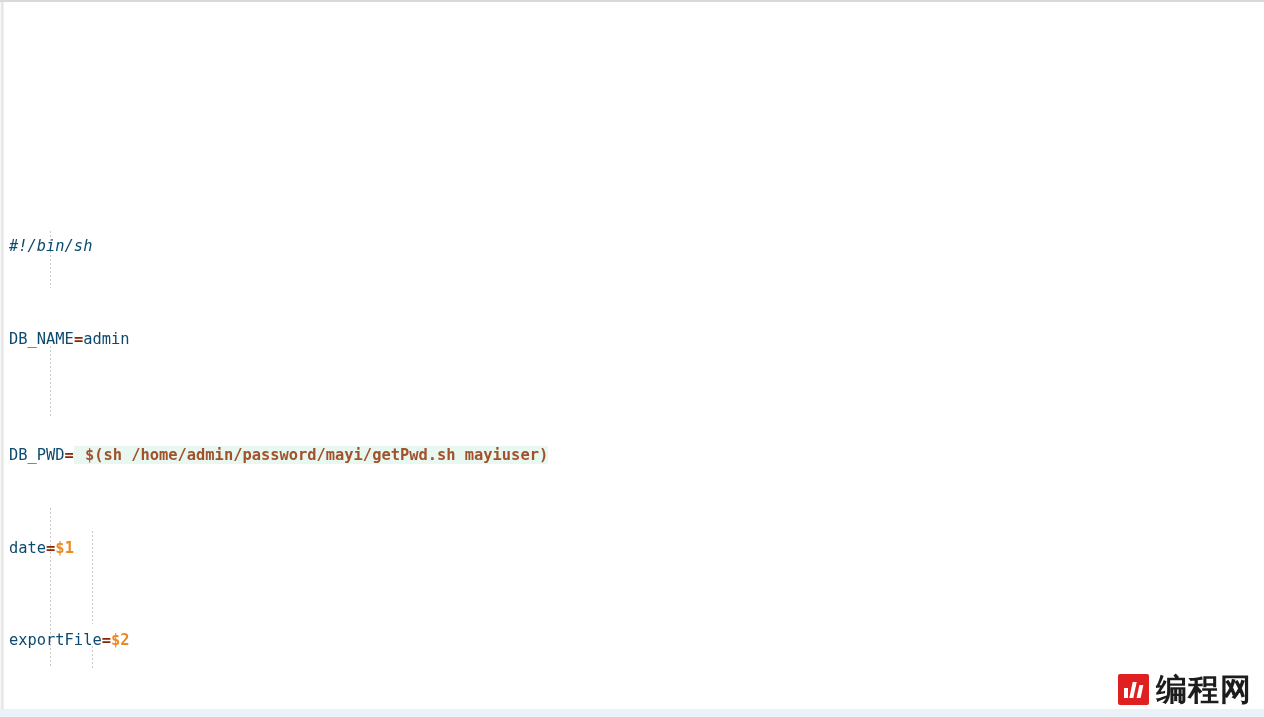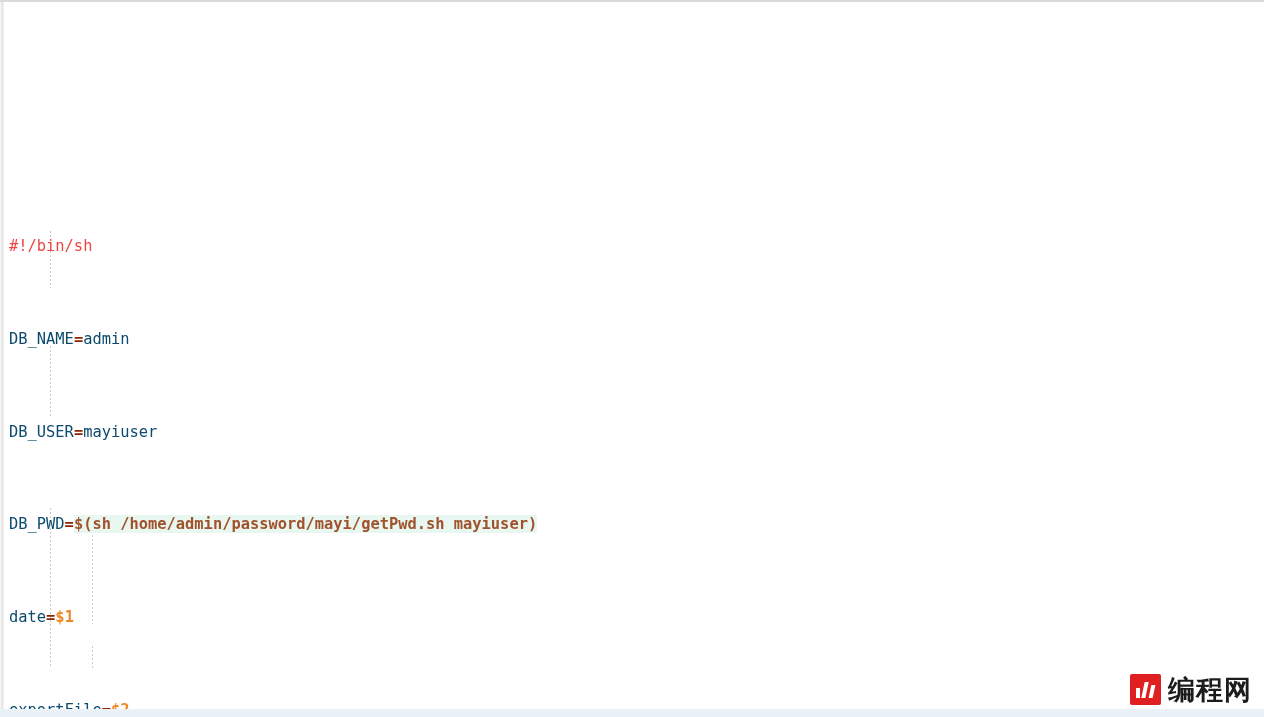--- a/index.html
+++ b/index.html
@@ -71,25 +71,25 @@
     background-size: 1px 4px;
     background-repeat: repeat-y;
   }
   #guide-a { left: 50px;  top: 231px; height: 57px; }
   #guide-b { left: 50px;  top: 346px; height: 70px; }
   #guide-c { left: 50px;  top: 508px; height: 160px; }
   #guide-d { left: 92px;  top: 531px; height: 93px; }
   #guide-e { left: 92px;  top: 646px; height: 22px; }
 
   
-  .t-comment   { color: #ef4444; }  
+  .t-comment   { color: #0c4a6e; font-style: italic; }  
   .t-plain     { color: #0c4a6e; }
   .t-op        { color: #8b2500; font-weight: bold; }  
   .t-var       { color: #ee8822; font-weight: bold; }  
-  .t-subshell  { color: #a0522d; font-weight: bold; background: #e8f7ef; }
+  .t-subshell  { color: #a0522d; font-weight: bold; background: #e8f7ef; padding-left: 11px; }
 
   
   #watermark {
     position: absolute;
     right: 12px;
     bottom: 12px;
     display: flex;
     align-items: center;
     gap: 7px;
     user-select: none;
@@ -106,21 +106,21 @@
     bottom: 7px;
     width: 4px;
     background: #ffffff;
     display: block;
   }
   #watermark .wm-mark i:nth-child(1) { left: 6px;  height: 10px; }
   #watermark .wm-mark i:nth-child(2) { left: 13px; height: 16px; transform: skewX(-12deg); }
   #watermark .wm-mark i:nth-child(3) { left: 20px; height: 13px; transform: skewX(-12deg); }
   #watermark .wm-text {
     font-family: "DejaVu Sans", "Liberation Sans", sans-serif;
-    font-size: 27px;
+    font-size: 31px;
     font-weight: bold;
     color: #1c1c1c;
     letter-spacing: 1px;
     line-height: 1;
   }
 </style>
 </head>
 <body>
 
 <div id="page">
@@ -134,21 +134,20 @@
     <span class="guide" id="guide-a"></span>
     <span class="guide" id="guide-b"></span>
     <span class="guide" id="guide-c"></span>
     <span class="guide" id="guide-d"></span>
     <span class="guide" id="guide-e"></span>
 
     <div class="ln"><span class="t-comment">#!/bin/sh</span></div>
 
     <div class="ln"><span class="t-plain">DB_NAME</span><span class="t-op">=</span><span class="t-plain">admin</span></div>
 
-    <div class="ln"><span class="t-plain">DB_USER</span><span class="t-op">=</span><span class="t-plain">mayiuser</span></div>
 
     <div class="ln"><span class="t-plain">DB_PWD</span><span class="t-op">=</span><span class="t-subshell">$(sh /home/admin/password/mayi/getPwd.sh mayiuser)</span></div>
 
     <div class="ln"><span class="t-plain">date</span><span class="t-op">=</span><span class="t-var">$1</span></div>
 
     <div class="ln"><span class="t-plain">exportFile</span><span class="t-op">=</span><span class="t-var">$2</span></div>
 
     
 
     

